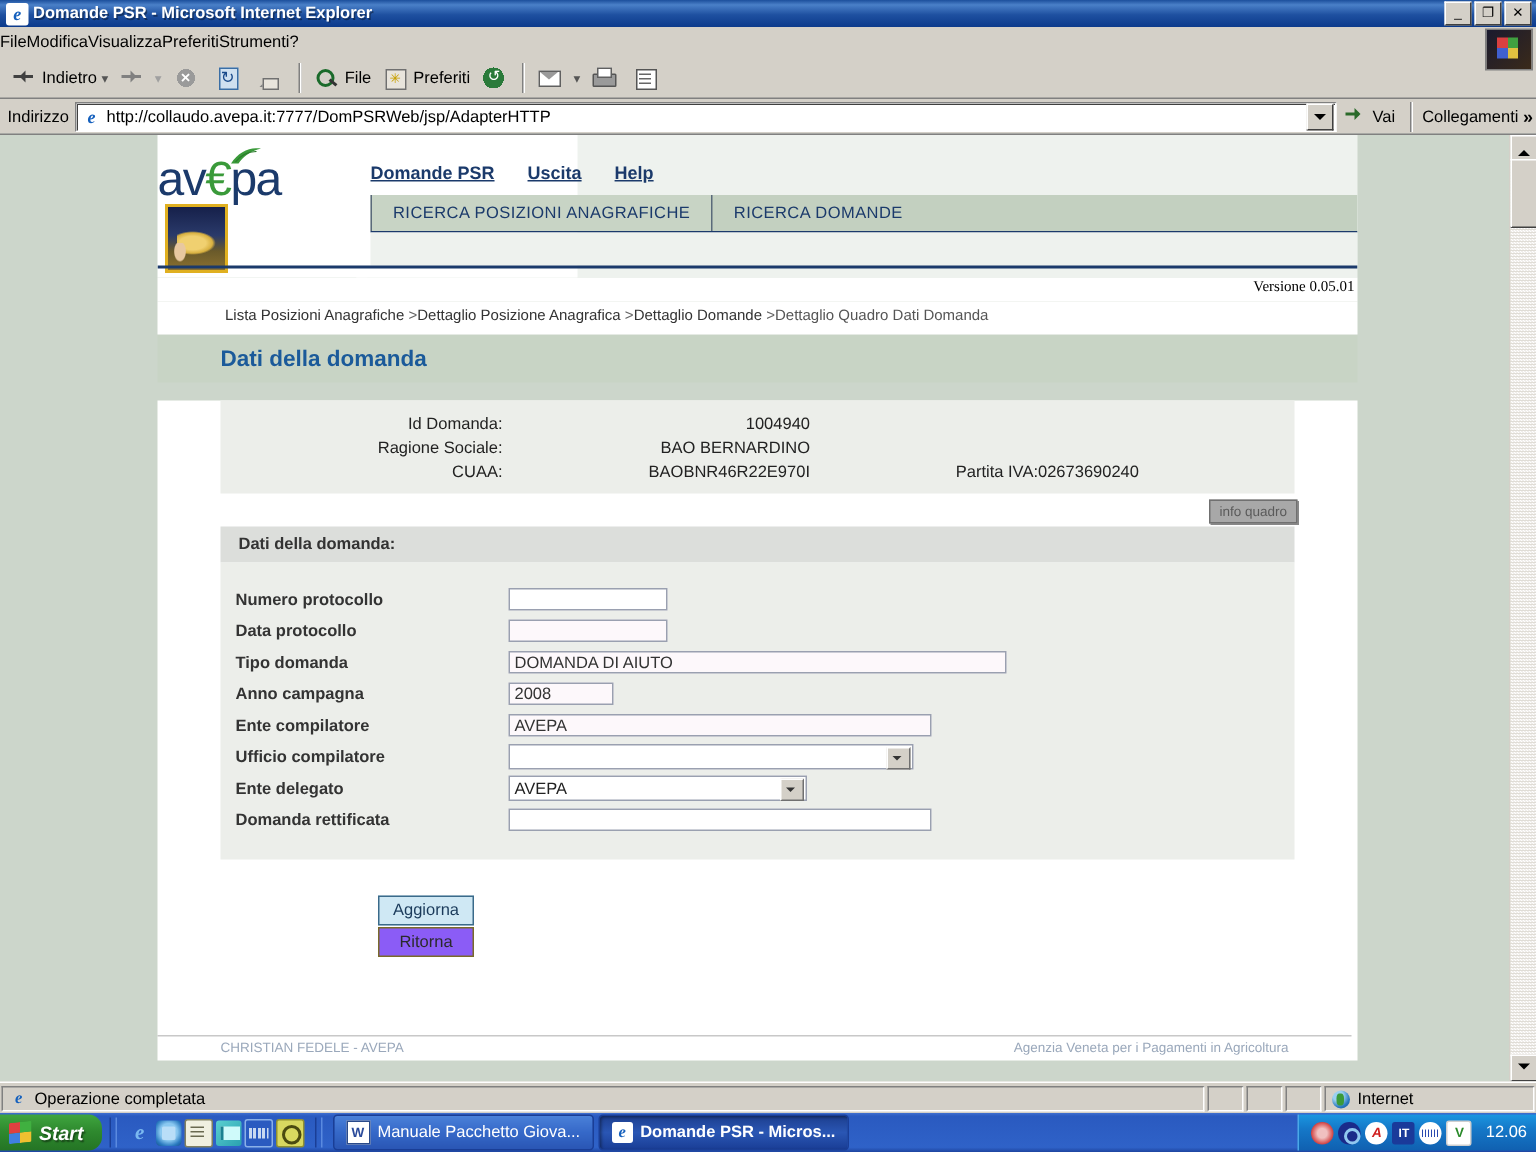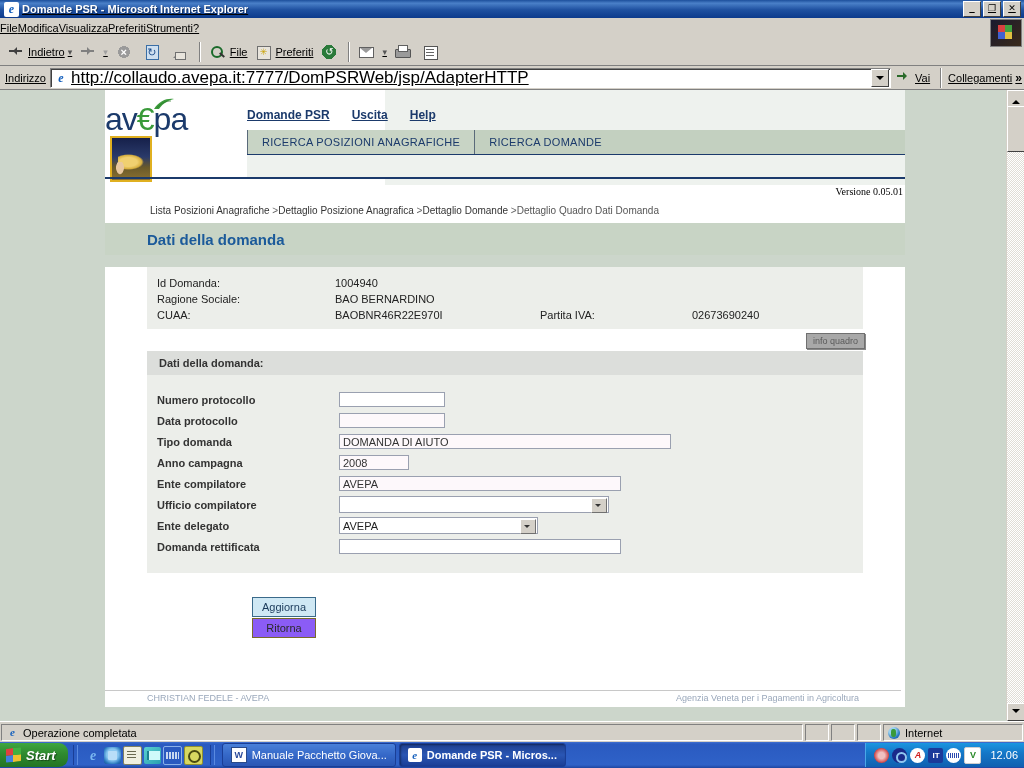--- a/index.html
+++ b/index.html
@@ -2,21 +2,21 @@
 <html><head>
 <meta charset="utf-8">
 <style>
   html,body{margin:0;padding:0;}
   body{
     width:1024px;height:768px;overflow:hidden;
     font-family:"Liberation Sans", sans-serif;
     background:#d4d0c8;
     -webkit-font-smoothing:none;
   }
-  .app{position:relative;width:1024px;height:768px;text-decoration:underline;}
+  .app{position:relative;width:1024px;height:768px;}
 
   
   .titlebar{
     height:18px;
     background:linear-gradient(180deg,#0a246a 0%,#3a6ea5 40%,#14459c 100%);
     background:linear-gradient(180deg,#1c4f9c 0%,#4a80c8 18%,#1e50a0 55%,#0c3a8c 100%);
     display:flex;align-items:center;
     padding:0 2px;
   }
   .titlebar .ie-ico{
@@ -113,21 +113,21 @@
     box-shadow:inset 1px 1px 0 #404040;
     display:flex;align-items:center;min-width:0;
   }
   .addrfield .ie-mini{
     width:14px;height:14px;margin:0 3px;flex:none;position:relative;
   }
   .addrfield .ie-mini:before{
     content:"e";position:absolute;inset:0;
     font:italic bold 12px "Liberation Serif",serif;color:#1560bd;text-align:center;line-height:14px;
   }
-  .addrurl{font-size:17px;color:#000;white-space:nowrap;overflow:hidden;flex:1;}
+  .addrurl{font-size:11px;color:#000;white-space:nowrap;overflow:hidden;flex:1;}
   .addrdrop{
     width:16px;height:16px;margin-right:1px;background:#d4d0c8;flex:none;
     border:1px solid;border-color:#fff #404040 #404040 #fff;
     position:relative;
   }
   .addrdrop:after{content:"";position:absolute;left:4px;top:6px;border:4px solid transparent;border-top-color:#000;}
   .golink{display:flex;align-items:center;font-size:11px;padding:0 6px 0 2px;white-space:nowrap;}
   .collink{display:flex;align-items:center;font-size:11px;padding:0 2px;white-space:nowrap;}
   .chev{font-size:12px;font-weight:bold;margin-left:3px;}
 
@@ -221,20 +221,21 @@
     padding-left:42px;
   }
   .pagetitle span{font-size:15px;font-weight:bold;color:#1b5a9a;}
 
   .body-white{background:#fff;padding:0;position:relative;min-height:440px;}
 
   
   .infoblock{
     margin:12px 42px 0 42px;background:#eceeea;padding:8px 10px 6px 10px;
     position:relative;
+    text-align:right;
   }
   .inforow{display:flex;font-size:11px;color:#222;line-height:16px;}
   .infolbl{width:178px;font-weight:normal;}
   .infoval{width:205px;}
   .infolbl2{width:152px;}
   .infoval2{}
 
   .infoquadro{
     position:absolute;right:-2px;bottom:-20px;
     background:#a8a8a8;border:1px solid #707070;

